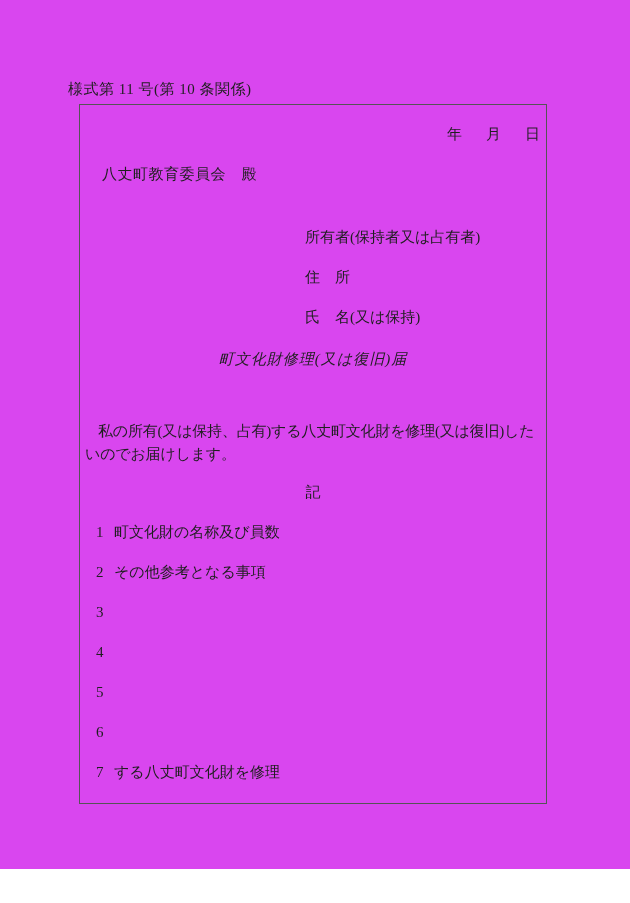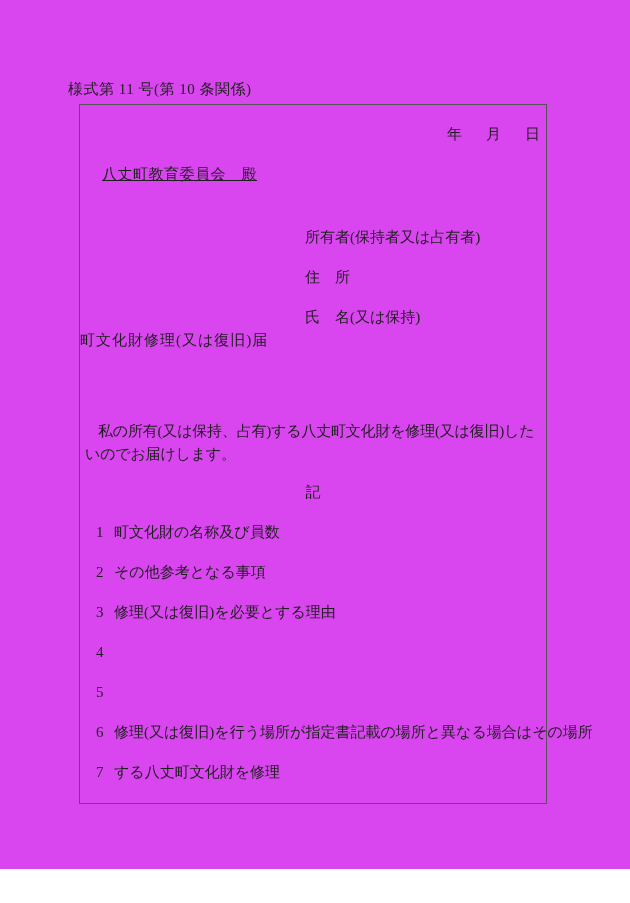--- a/index.html
+++ b/index.html
@@ -34,41 +34,41 @@
     top: 22px;
     right: 6px;
     display: flex;
     gap: 24px;
   }
   .addressee {
     position: absolute;
     left: 22px;
     top: 62px;
     letter-spacing: 0.5px;
-    text-decoration: underline;
   }
   .owner-block {
     position: absolute;
     left: 225px;
     top: 101px;
   }
   .owner-block .owner-line {
     height: 14px;
     line-height: 14px;
     margin-bottom: 26px;
     white-space: nowrap;
     margin-top: 24px;
   }
   .doc-title {
     position: absolute;
-    top: 228px;
+    top: 247px;
     left: 0;
     width: 100%;
-    text-align: left;
+    text-align: center;
     letter-spacing: 1px;
+    font-style: italic;
   }
   .body-text {
     position: absolute;
     top: 299px;
     left: 5px;
     right: 4px;
     line-height: 23px;
     text-indent: 13px;
     letter-spacing: -0.2px;
     margin-top: 16px;
@@ -134,31 +134,29 @@
       <div class="item">
         <span class="item-num">1</span>
         <span class="item-text">町文化財の名称及び員数</span>
       </div>
       <div class="item">
         <span class="item-num">2</span>
         <span class="item-text">その他参考となる事項</span>
       </div>
       <div class="item">
         <span class="item-num">3</span>
-        <span class="item-text">修理(又は復旧)を必要とする理由</span>
       </div>
       <div class="item">
         <span class="item-num">4</span>
       </div>
       <div class="item">
         <span class="item-num">5</span>
       </div>
       <div class="item">
         <span class="item-num">6</span>
-        <span class="item-text">修理(又は復旧)を行う場所が指定書記載の場所と異なる場合はその場所</span>
       </div>
       <div class="item">
         <span class="item-num">7</span>
         <span class="item-text">する八丈町文化財を修理</span>
       </div>
     </div>
 
   </div>
 </div>
 

